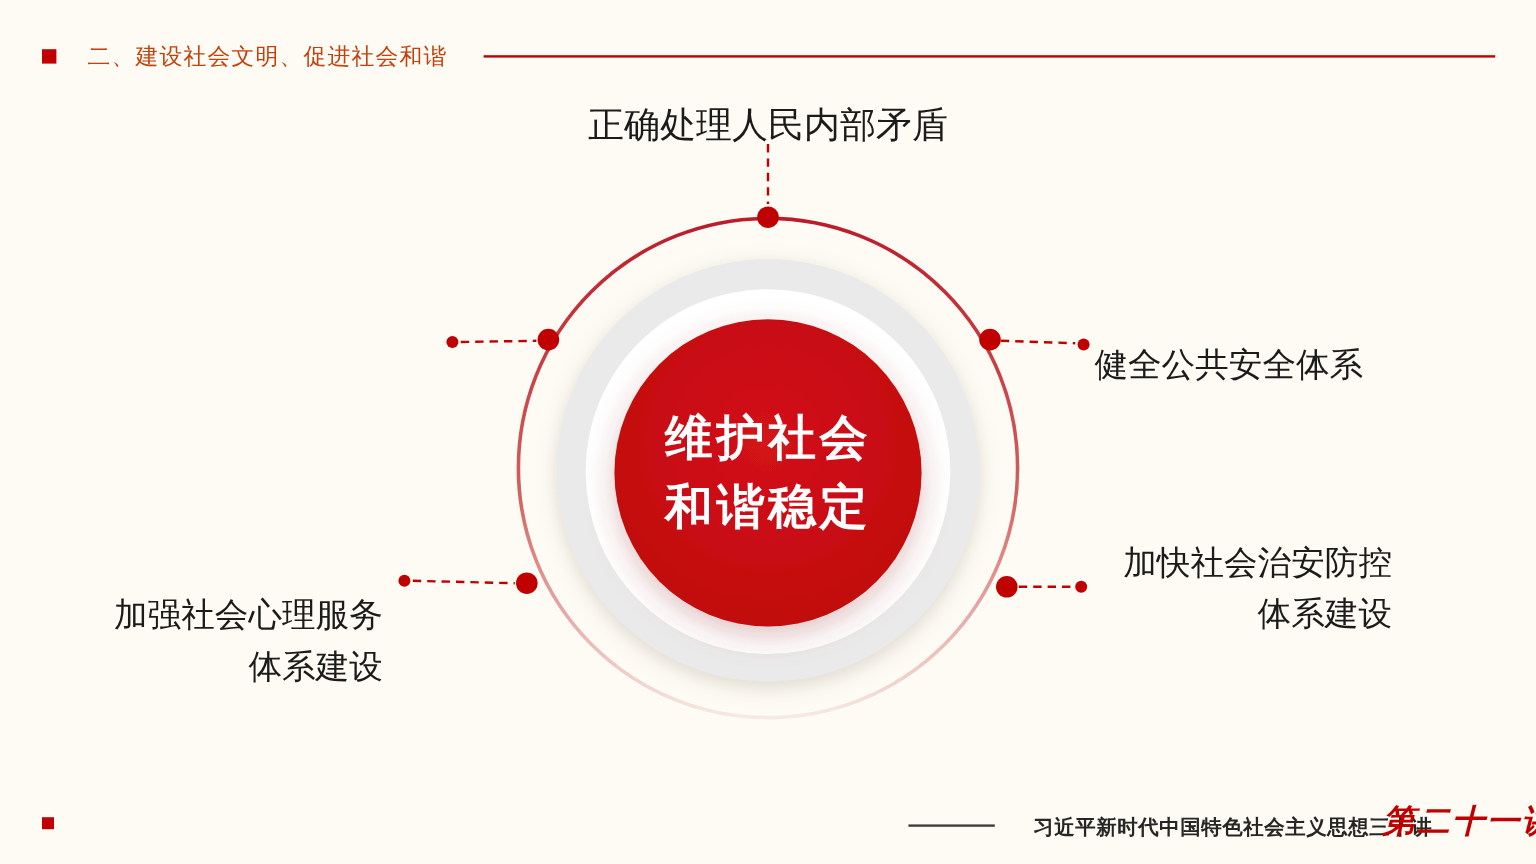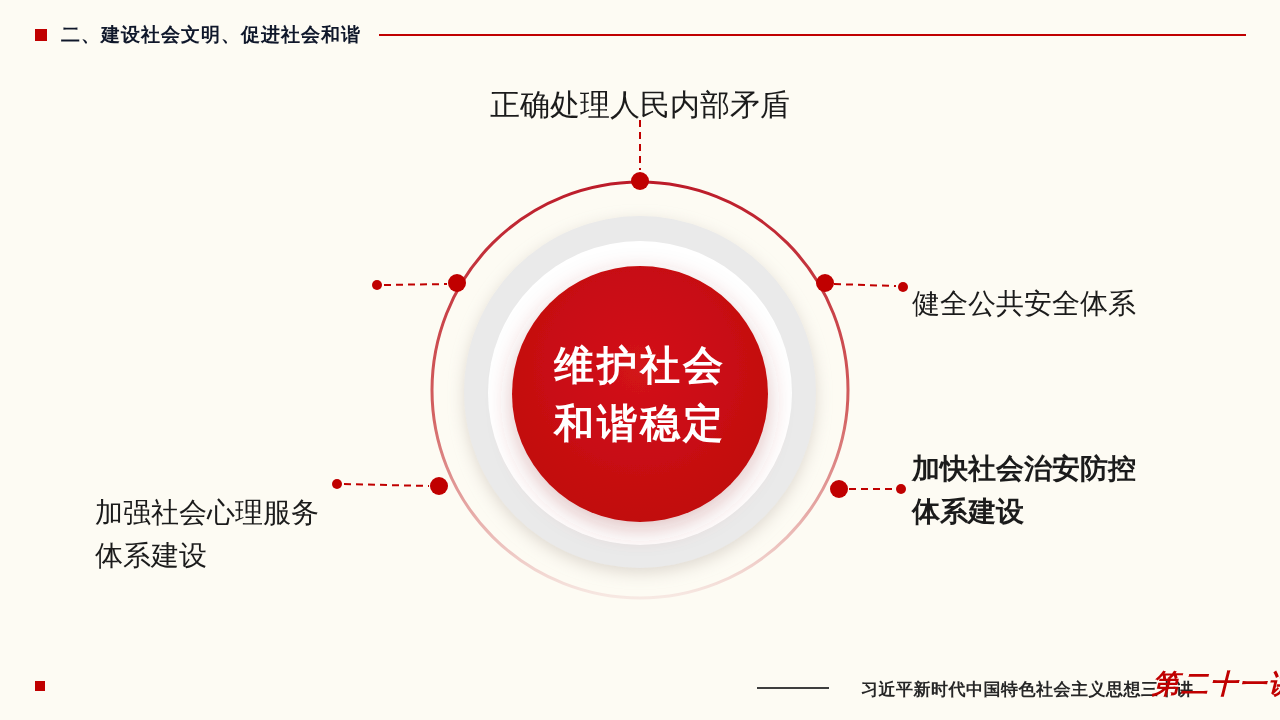--- a/index.html
+++ b/index.html
@@ -14,44 +14,44 @@
   
   .header{
     position:absolute;top:18px;left:35px;right:34px;
     display:flex;align-items:center;
   }
   .header .bullet{
     width:12px;height:12px;background:#C00000;flex:0 0 auto;
     margin-right:10px;
   }
   .header h1{
-    margin:4px;font-size:19px;font-weight:bold;color:#0f172a;
+    margin:16px;font-size:19px;font-weight:normal;color:#c2410c;
     letter-spacing:1px;white-space:nowrap;
   }
   .header .rule{
     flex:1;height:2px;background:#C00000;margin-left:14px;
   }
 
   
   .diagram-svg{position:absolute;left:0;top:0;}
   .dash{stroke:#C00000;stroke-width:2;stroke-dasharray:7 5;fill:none;}
   .node-dot{fill:#C00000;}
 
   .label{
     position:absolute;font-size:28px;color:#1B1B1B;
-    white-space:nowrap;line-height:43px;
+    white-space:nowrap;line-height:43px;text-align:right;
   }
   .label-top{
     left:640px;top:83px;transform:translateX(-50%);
     font-size:30px;
   }
   .label-left-upper{right:910px;top:268px;text-align:right;}
   .label-right-upper{left:912px;top:270px;margin-top:12px;}
   .label-left-lower{left:95px;top:444px;margin-top:47px;}
-  .label-right-lower{left:912px;top:447px;font-weight:bold;}
+  .label-right-lower{left:936px;top:447px;}
 
   .center-text{
     position:absolute;left:640px;top:394px;
     transform:translate(-50%,-50%);
     text-align:center;color:#ffffff;font-weight:bold;
     font-size:40px;line-height:1.45;letter-spacing:3px;
     white-space:nowrap;
   }
 
   

